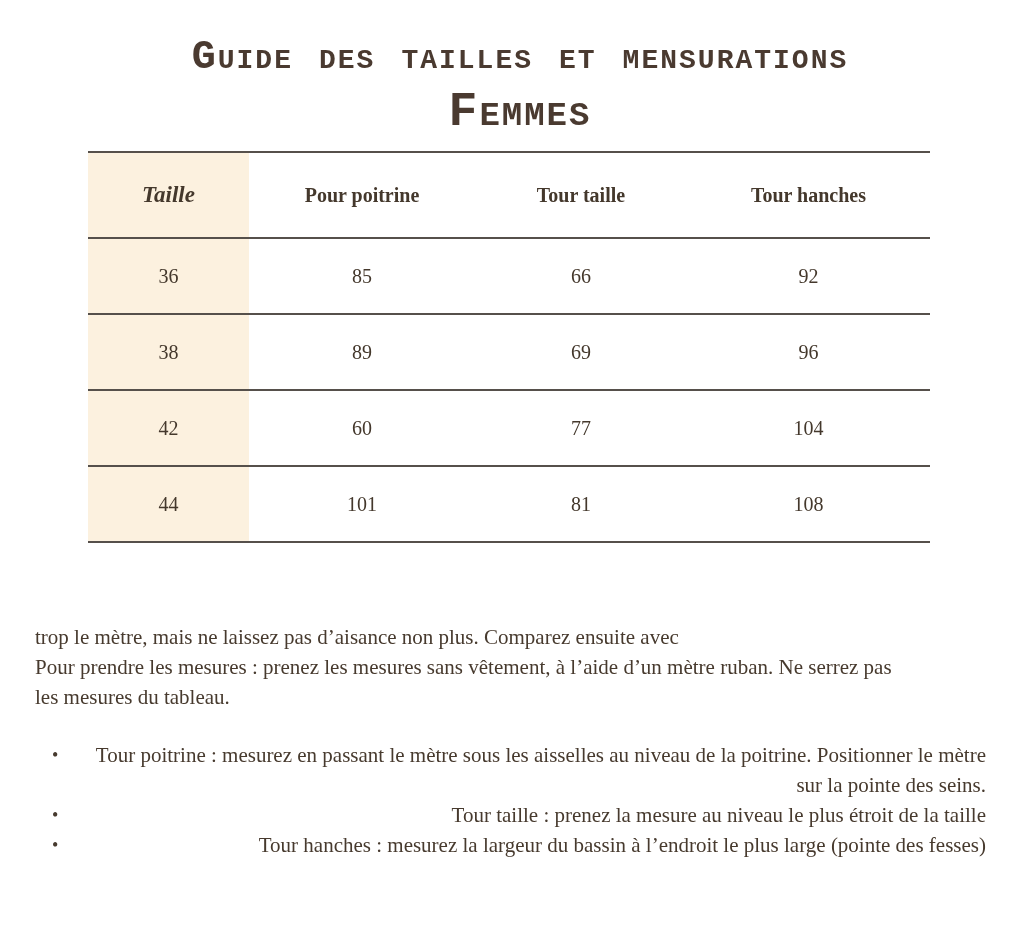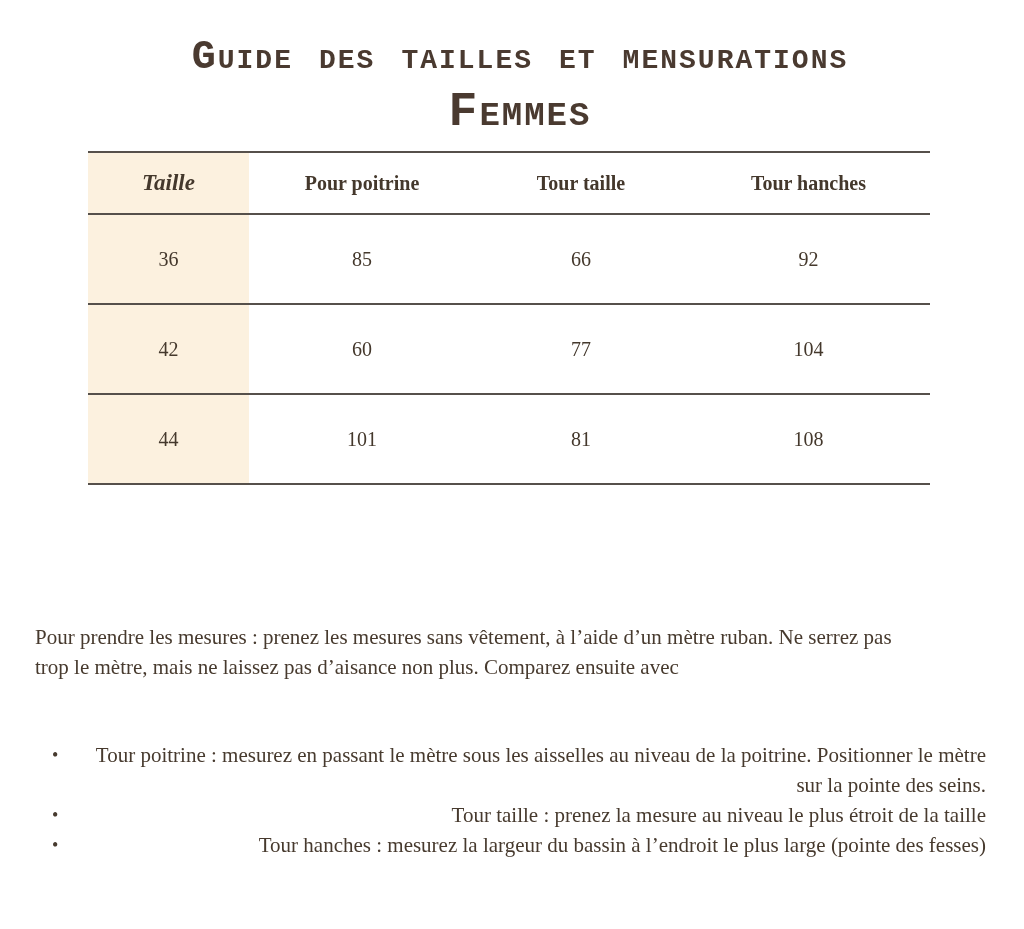--- a/index.html
+++ b/index.html
@@ -46,32 +46,32 @@
   }
   .size-table tbody tr {
     border-bottom: 2px solid #56504b;
   }
   .size-table th {
     height: 60px;
     font-size: 20px;
     font-weight: 700;
     text-align: center;
     vertical-align: middle;
-    padding: 0;
+    padding: 12px;
   }
   .size-table th.col-taille {
     font-style: italic;
     font-size: 23px;
   }
   .size-table td {
     height: 72px;
     font-size: 20px;
     text-align: center;
     vertical-align: middle;
-    padding: 8px;
+    padding: 1px;
   }
   .size-table .col-taille {
     background: #fcf1df;
   }
 
   .paragraph {
     position: absolute;
     top: 622px;
     left: 35px;
     width: 962px;
@@ -130,37 +130,44 @@
       </tr>
     </thead>
     <tbody>
       <tr>
         <td class="col-taille">36</td>
         <td>85</td>
         <td>66</td>
         <td>92</td>
       </tr>
       <tr>
+        <td class="col-taille">38</td>
+        <td>89</td>
+        <td>69</td>
+        <td>96</td>
+      </tr>
+      <tr>
         <td class="col-taille">42</td>
         <td>60</td>
         <td>77</td>
         <td>104</td>
       </tr>
       <tr>
         <td class="col-taille">44</td>
         <td>101</td>
         <td>81</td>
         <td>108</td>
       </tr>
     </tbody>
   </table>
 
   <div class="paragraph">
+    <div>trop le mètre, mais ne laissez pas d’aisance non plus. Comparez ensuite avec</div>
     <div>Pour prendre les mesures : prenez les mesures sans vêtement, à l’aide d’un mètre ruban. Ne serrez pas</div>
-    <div>trop le mètre, mais ne laissez pas d’aisance non plus. Comparez ensuite avec</div>
+    <div>les mesures du tableau.</div>
   </div>
 
   <ul class="bullets">
     <li>
       <span class="dot">•</span>
       <span class="bullet-text">Tour poitrine : mesurez en passant le mètre sous les aisselles au niveau de la poitrine. Positionner le mètre sur la pointe des seins.</span>
     </li>
     <li>
       <span class="dot">•</span>
       <span class="bullet-text">Tour taille : prenez la mesure au niveau le plus étroit de la taille</span>

